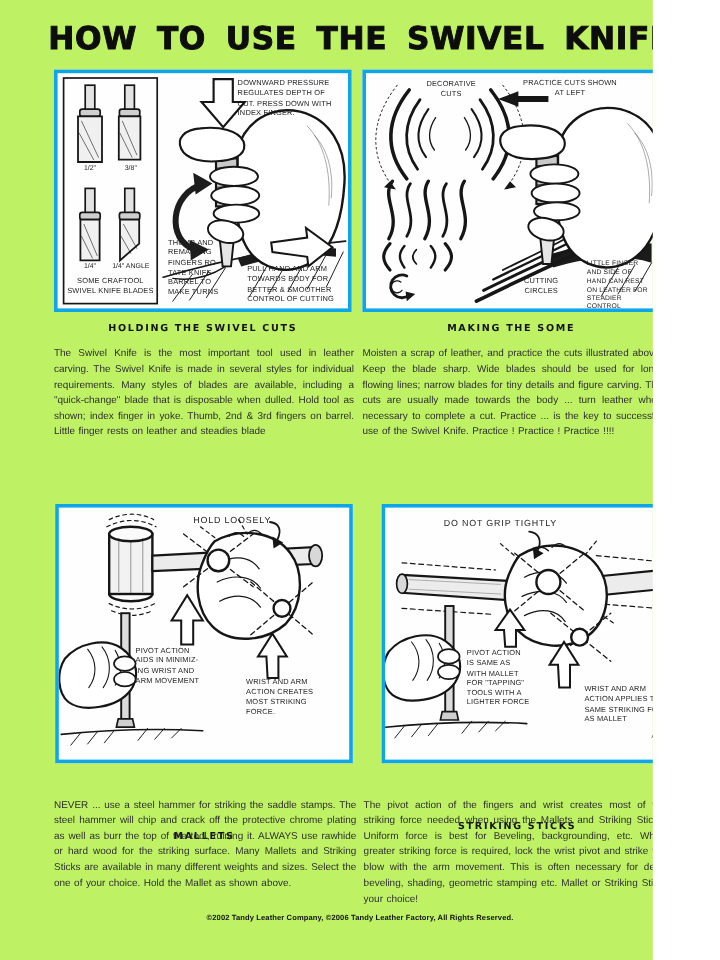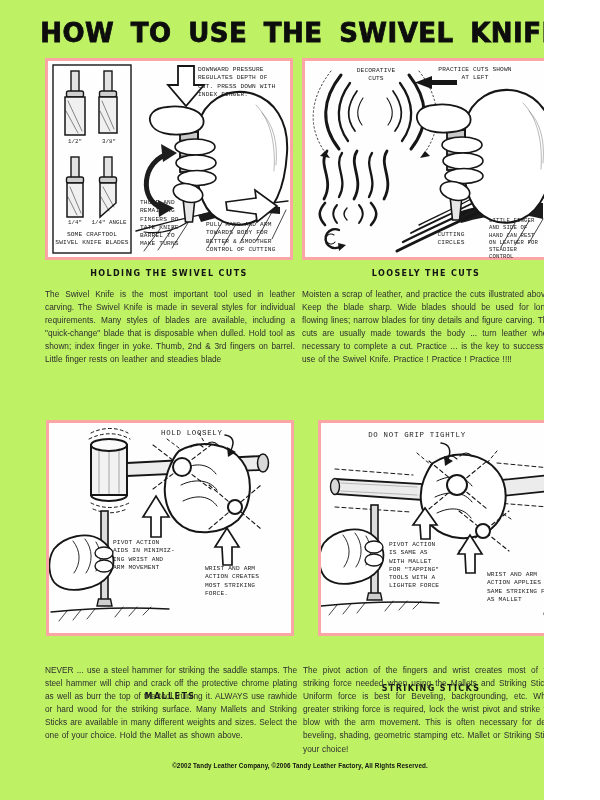--- a/index.html
+++ b/index.html
@@ -8,21 +8,21 @@
 
   .sec-header { position:absolute; left:0; width:600px; text-align:center; }
   .sec-title { display:inline-block; font-family:"DejaVu Sans", sans-serif; font-weight:bold;
                font-size:26px; line-height:1.05; letter-spacing:0.5px; word-spacing:7px;
                color:#0d0d0d; -webkit-text-stroke:0.8px #0d0d0d; }
   .sec-num  { position:absolute; top:-3px; right:26px; color:#0d0d0d; white-space:nowrap; }
   .sec-num .hash { font-size:13px; font-weight:bold; vertical-align:13px; -webkit-text-stroke:0.4px #0d0d0d; }
   .sec-num .num  { font-family:"DejaVu Sans", sans-serif; font-size:29px; font-weight:bold;
                    -webkit-text-stroke:1px #0d0d0d; }
 
-  .panel { position:absolute; border:3px solid #fca5a5; background:#fefefe; box-sizing:border-box;font-family:Liberation Mono, monospace; }
+  .panel { position:absolute; border:3px solid #0ea5e9; background:#fefefe; box-sizing:border-box; }
   .panel svg { position:absolute; left:0; top:0; }
 
   .anno { position:absolute; font-size:6.2px; line-height:1.34; letter-spacing:0.15px;
           color:#1c1c1c; white-space:pre-line; }
   .anno.big { font-size:7.4px; letter-spacing:0.7px; }
   .anno.center { text-align:center; }
   .anno.tiny { font-size:5.6px; line-height:1.3; }
   .blade-label { position:absolute; font-size:5.8px; color:#1c1c1c; text-align:center; white-space:nowrap; }
 
   .panel-caption { position:absolute; font-size:8px; font-weight:bold; letter-spacing:1.4px;
@@ -198,21 +198,21 @@
     <div class="anno center" style="left:126px; top:170px; width:40px;">CUTTING
 CIRCLES</div>
     <div class="anno tiny" style="left:184px; top:156px; width:56px;">LITTLE FINGER
 AND SIDE OF
 HAND CAN REST
 ON LEATHER FOR
 STEADIER CONTROL</div>
   </div>
 
   <div class="panel-caption" style="left:45px; top:269px; width:248px;">HOLDING THE SWIVEL CUTS</div>
-  <div class="panel-caption" style="left:302px; top:269px; width:248px;">LOOSELY THE CUTS</div>
+  <div class="panel-caption" style="left:302px; top:269px; width:248px;">MAKING THE SOME</div>
 
   <div class="para" style="left:45px; top:288px; width:250px;">The Swivel Knife is the most important tool used in leather carving. The Swivel Knife is made in several styles for individual requirements. Many styles of blades are available, including a "quick-change" blade that is disposable when dulled. Hold tool as shown; index finger in yoke. Thumb, 2nd &amp; 3rd fingers on barrel. Little finger rests on leather and steadies blade</div>
   <div class="para" style="left:302px; top:288px; width:250px;">Moisten a scrap of leather, and practice the cuts illustrated above. Keep the blade sharp. Wide blades should be used for long, flowing lines; narrow blades for tiny details and figure carving. The cuts are usually made towards the body ... turn leather when necessary to complete a cut. Practice ... is the key to successful use of the Swivel Knife. Practice ! Practice ! Practice !!!!</div>
 
   <div class="sec-header" style="top:382px;">
     <span class="sec-num"><span class="hash">#</span><span class="num">2</span></span>
   </div>
 
   <div class="panel" style="left:46px; top:420px; width:248px; height:216px;">
     <svg width="242" height="210" viewBox="0 0 242 210">

